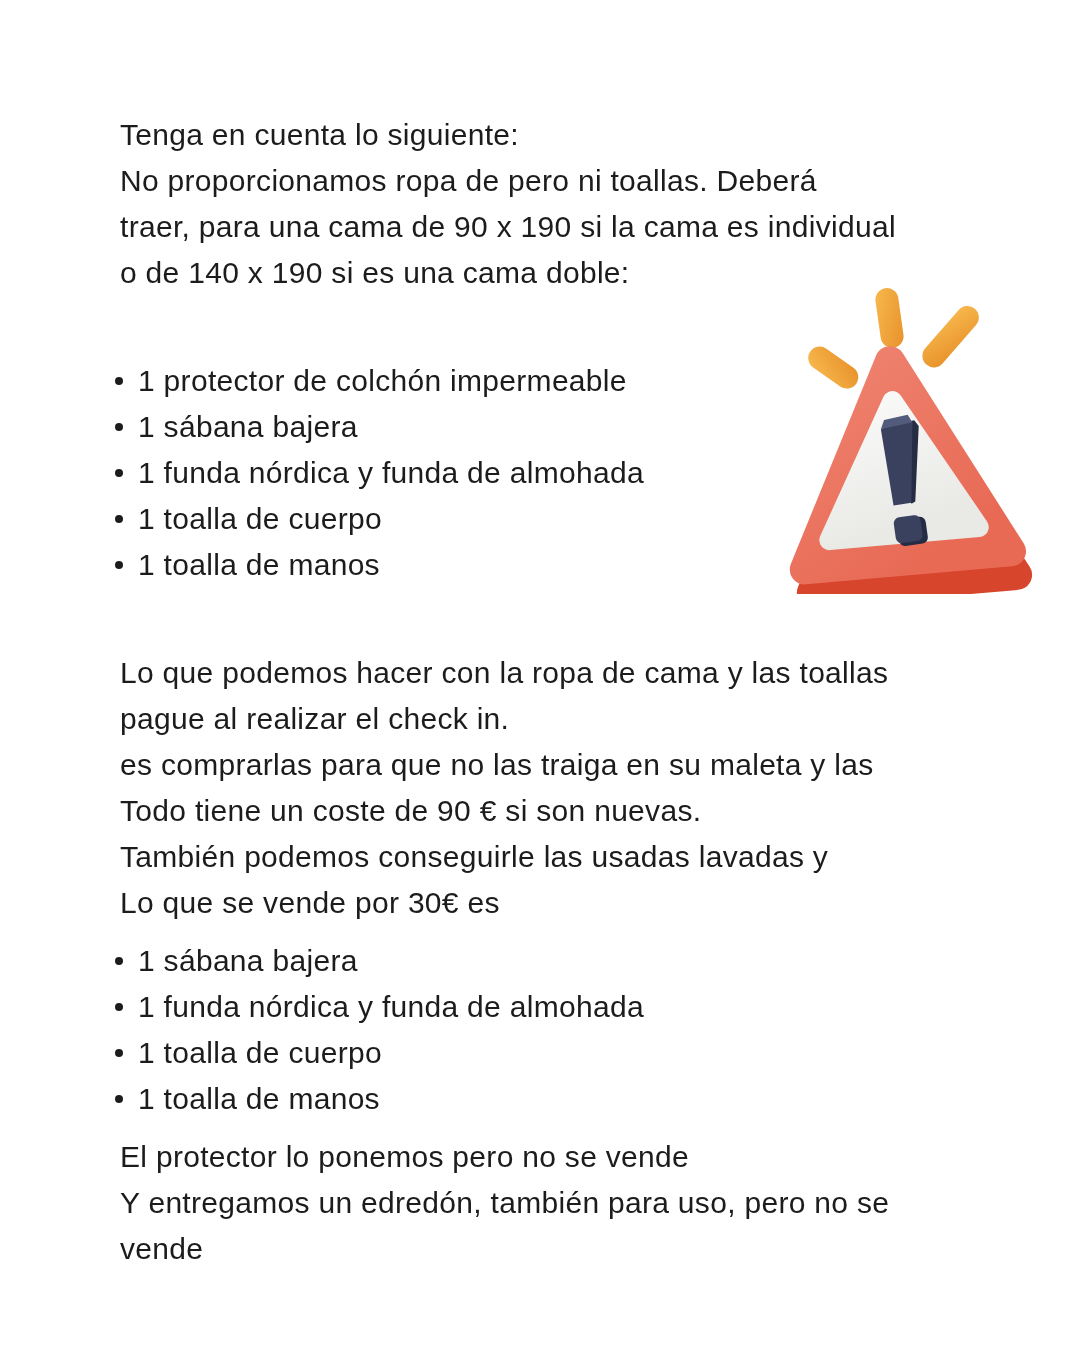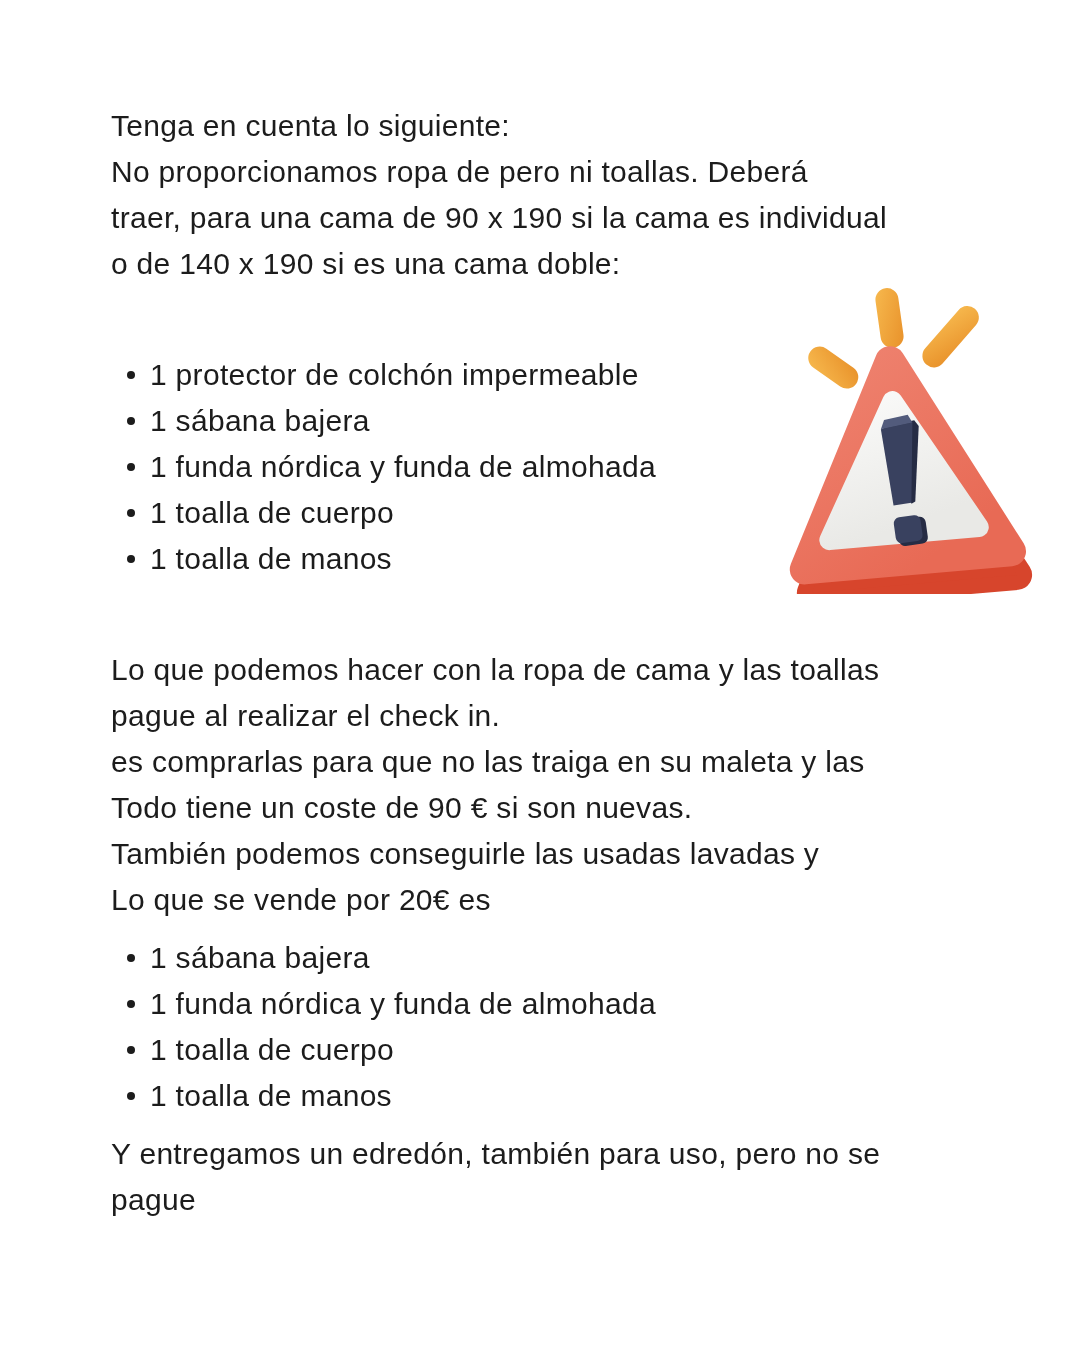--- a/index.html
+++ b/index.html
@@ -18,30 +18,30 @@
   .content {
     position: absolute;
     left: 108px;
     top: 100px;
     width: 880px;
     font-size: 30px;
     font-weight: 300;
     line-height: 46px;
     letter-spacing: 0.3px;
   }
-  .para { margin: 3px; padding: 0; }
+  .para { margin: 12px; padding: 0; }
   .line {
     display: block;
     height: 46px;
     white-space: nowrap;
   }
   .gap { height: 50px; }
   ul.bullets {
     list-style: none;
-    margin: 12px;
+    margin: 0;
     padding: 0;
   }
   li.bullet-item {
     position: relative;
     padding-left: 30px;
     height: 46px;
     white-space: nowrap;
   }
   .dot {
     position: absolute;
@@ -99,21 +99,21 @@
   </ul>
 
   <div class="gap"></div>
 
   <p class="para">
     <span class="line">Lo que podemos hacer con la ropa de cama y las toallas</span>
     <span class="line">pague al realizar el check in.</span>
     <span class="line">es comprarlas para que no las traiga en su maleta y las</span>
     <span class="line">Todo tiene un coste de 90 € si son nuevas.</span>
     <span class="line">También podemos conseguirle las usadas lavadas y</span>
-    <span class="line">Lo que se vende por 20€ es</span>
+    <span class="line">Lo que se vende por 30€ es</span>
   </p>
 
   <ul class="bullets">
     <li class="bullet-item">
       <span class="dot"></span>
       <span>1 sábana bajera</span>
     </li>
     <li class="bullet-item">
       <span class="dot"></span>
       <span>1 funda nórdica y funda de almohada</span>
@@ -122,22 +122,23 @@
       <span class="dot"></span>
       <span>1 toalla de cuerpo</span>
     </li>
     <li class="bullet-item">
       <span class="dot"></span>
       <span>1 toalla de manos</span>
     </li>
   </ul>
 
   <p class="para">
+    <span class="line">El protector lo ponemos pero no se vende</span>
     <span class="line">Y entregamos un edredón, también para uso, pero no se</span>
-    <span class="line">pague</span>
+    <span class="line">vende</span>
   </p>
 
 </div>
 
 <div class="icon-wrap">
   <svg viewBox="0 0 262 318" xmlns="http://www.w3.org/2000/svg">
     <defs>
       <linearGradient id="rayg" x1="0" y1="0" x2="1" y2="1">
         <stop offset="0" stop-color="#F7B94E"></stop>
         <stop offset="1" stop-color="#E8912A"></stop>

